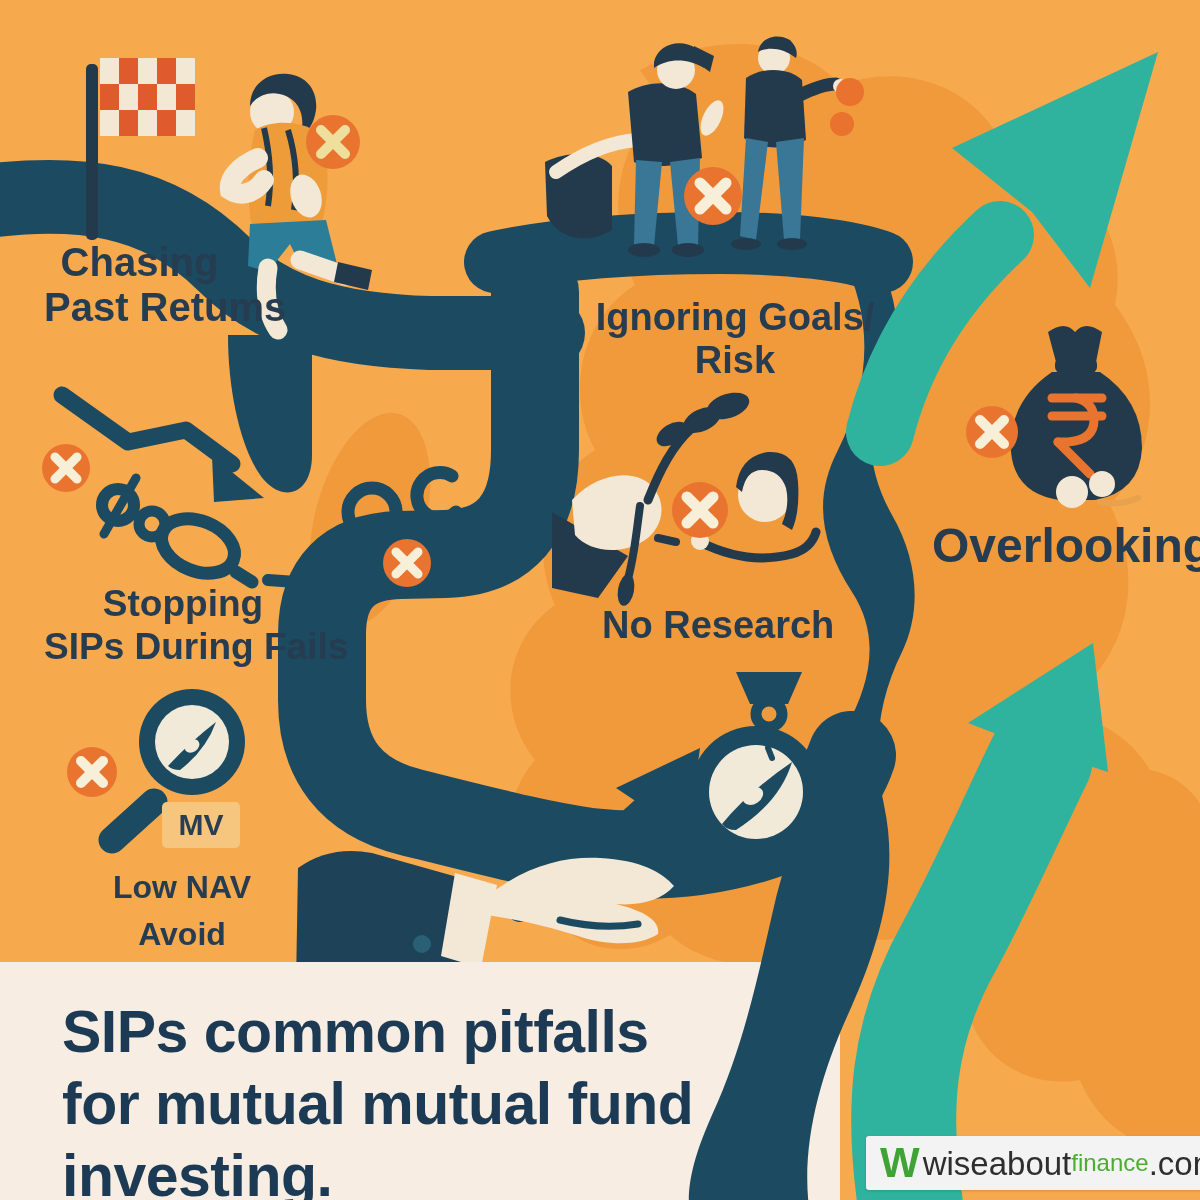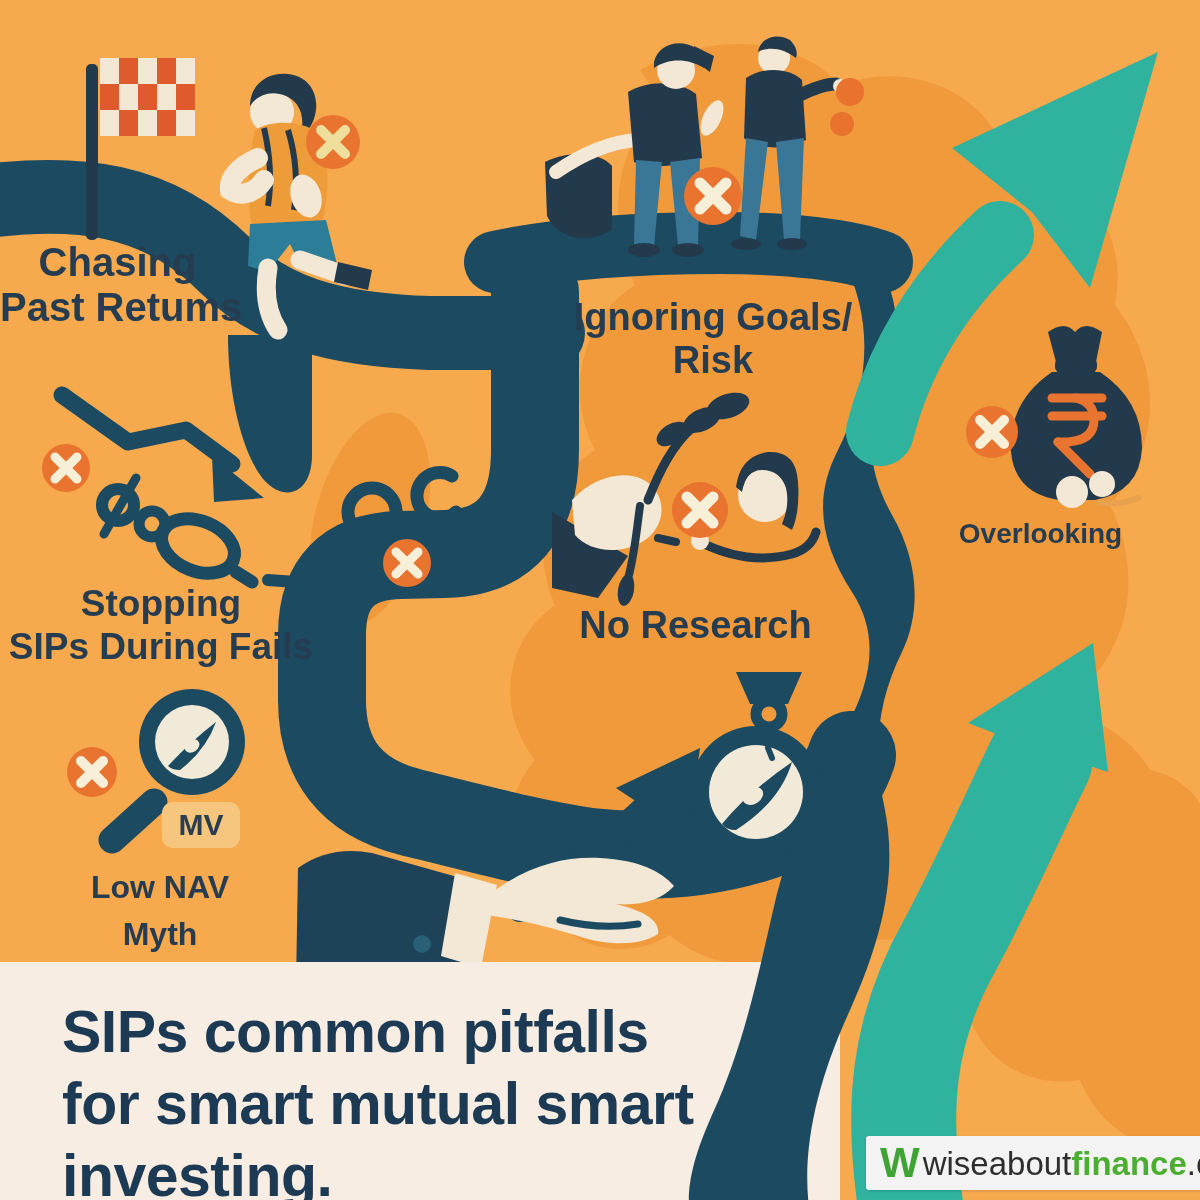--- a/index.html
+++ b/index.html
@@ -5,45 +5,45 @@
   html,body{margin:0;padding:0;background:#333;}
   .stage{
     position:relative;width:1200px;height:1200px;overflow:hidden;
     background:#F7A94E;font-family:"Liberation Sans",sans-serif;
   }
   .stage svg{position:absolute;left:0;top:0;}
   .label{
     position:absolute;font-weight:700;color:#263C50;text-align:center;
     font-family:"Liberation Sans",sans-serif;
   }
-  .label span{display:block;white-space:nowrap;}
+  .label span{display:block;white-space:nowrap;margin-left:44px;}
   .label-chasing{left:0px;top:240px;width:235px;font-size:40px;line-height:45px;}
   .label-ignoring{left:548px;top:296px;width:330px;font-size:38px;line-height:43px;}
   .label-stopping{left:0px;top:582px;width:322px;font-size:37px;line-height:43px;text-align:center;}
   .label-noresearch{left:558px;top:604px;width:275px;font-size:38px;line-height:42px;}
-  .label-overlooking{left:888px;top:512px;width:305px;font-size:28px;line-height:43px;}
+  .label-overlooking{left:888px;top:524px;width:305px;font-size:48px;line-height:43px;}
   .label-lownav{left:50px;top:864px;width:220px;font-size:32px;line-height:47px;}
   .mv-chip{
     position:absolute;left:162px;top:802px;width:78px;height:46px;
-    background:#F7C67E;border-radius:11px;color:#2A3E52;
+    background:#F7C67E;border-radius:5px;color:#2A3E52;
     font-size:30px;font-weight:700;display:flex;align-items:center;justify-content:center;
   }
   .headline{
     position:absolute;left:62px;top:996px;width:760px;
     font-size:59px;line-height:72px;font-weight:700;color:#1D3A55;letter-spacing:-0.5px;
   }
   .headline span{display:block;white-space:nowrap;}
   .watermark{
     position:absolute;left:866px;top:1136px;height:54px;
     background:#F3F3F3;display:flex;align-items:center;padding:0 14px;
     border-radius:3px;box-shadow:0 1px 3px rgba(0,0,0,0.15);
   }
   .wm-logo{color:#3FA435;font-size:42px;font-weight:800;margin-right:3px;line-height:1;}
   .wm-dark{color:#2E2E2E;font-size:33px;font-weight:400;line-height:1;}
-  .wm-green{color:#4BAE30;font-size:33px;font-weight:700;line-height:1;}
+  .wm-green{color:#4BAE30;font-size:24px;font-weight:400;line-height:1;}
 </style>
 </head>
 <body>
 
 <div class="stage">
 
 <svg width="1200" height="1200" viewBox="0 0 1200 1200">
 
   <rect x="0" y="0" width="1200" height="1200" fill="#F7A94E"></rect>
 
@@ -277,30 +277,30 @@
   <div class="label label-noresearch">
     <span>No Research</span>
   </div>
 
   <div class="label label-overlooking">
     <span>Overlooking</span>
   </div>
 
   <div class="label label-lownav">
     <span>Low NAV</span>
-    <span>Myth</span>
+    <span>Avoid</span>
   </div>
 
   <div class="mv-chip">
     <span>MV</span>
   </div>
 
   <div class="headline">
     <span>SIPs common pitfalls</span>
-    <span>for smart mutual smart</span>
+    <span>for mutual mutual fund</span>
     <span>investing.</span>
   </div>
 
   <div class="watermark">
     <span class="wm-logo">W</span>
     <span class="wm-dark">wiseabout</span>
     <span class="wm-green">finance</span>
     <span class="wm-dark">.com</span>
   </div>
 

